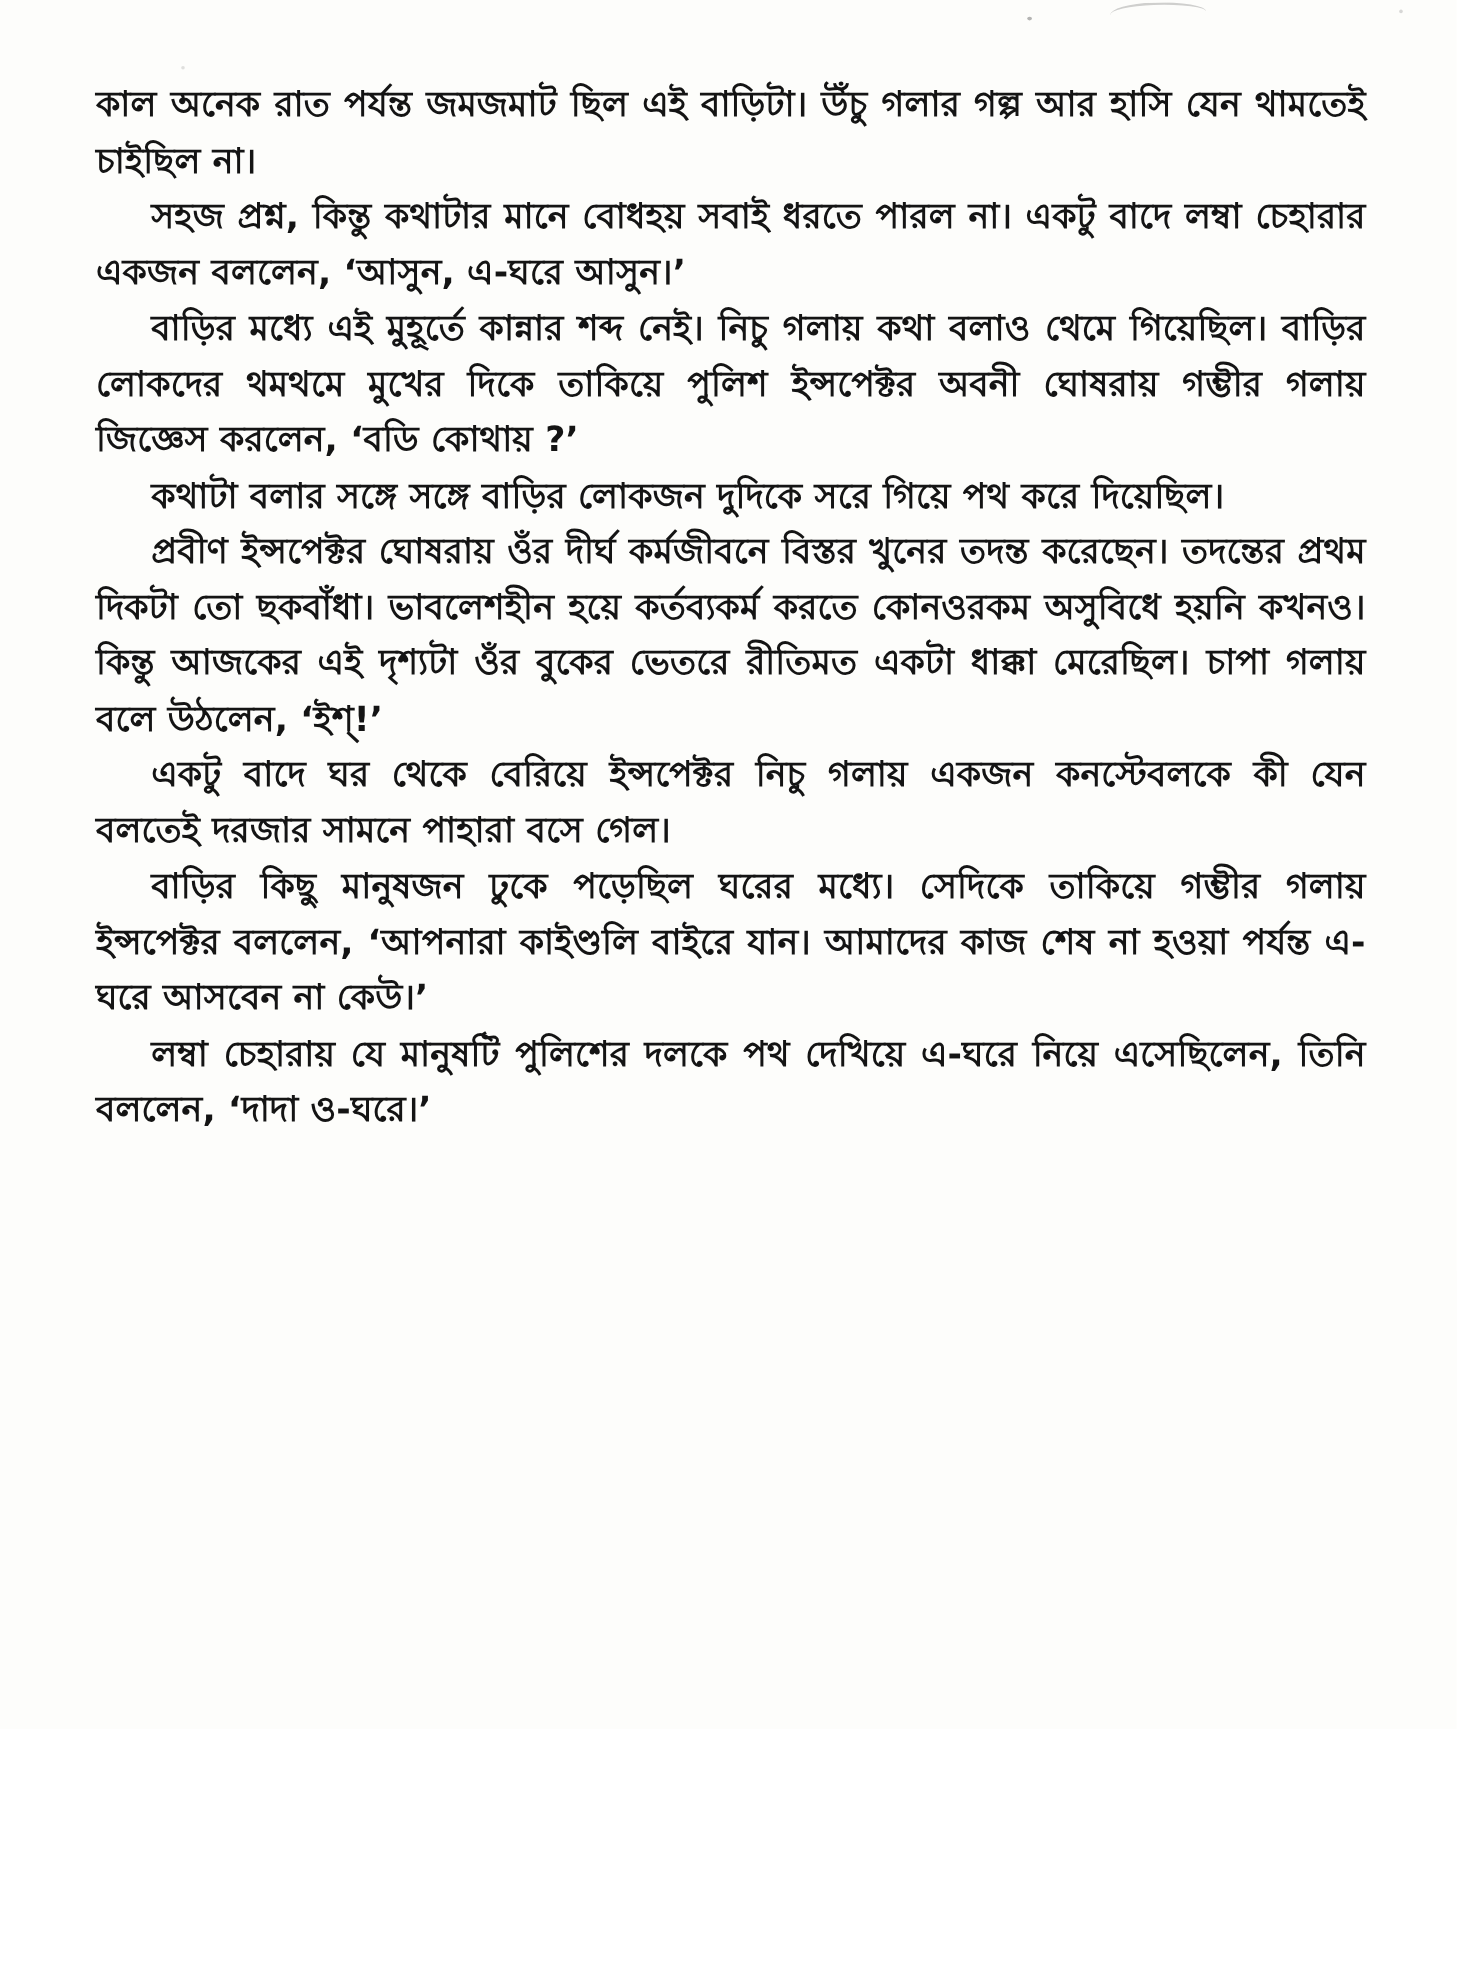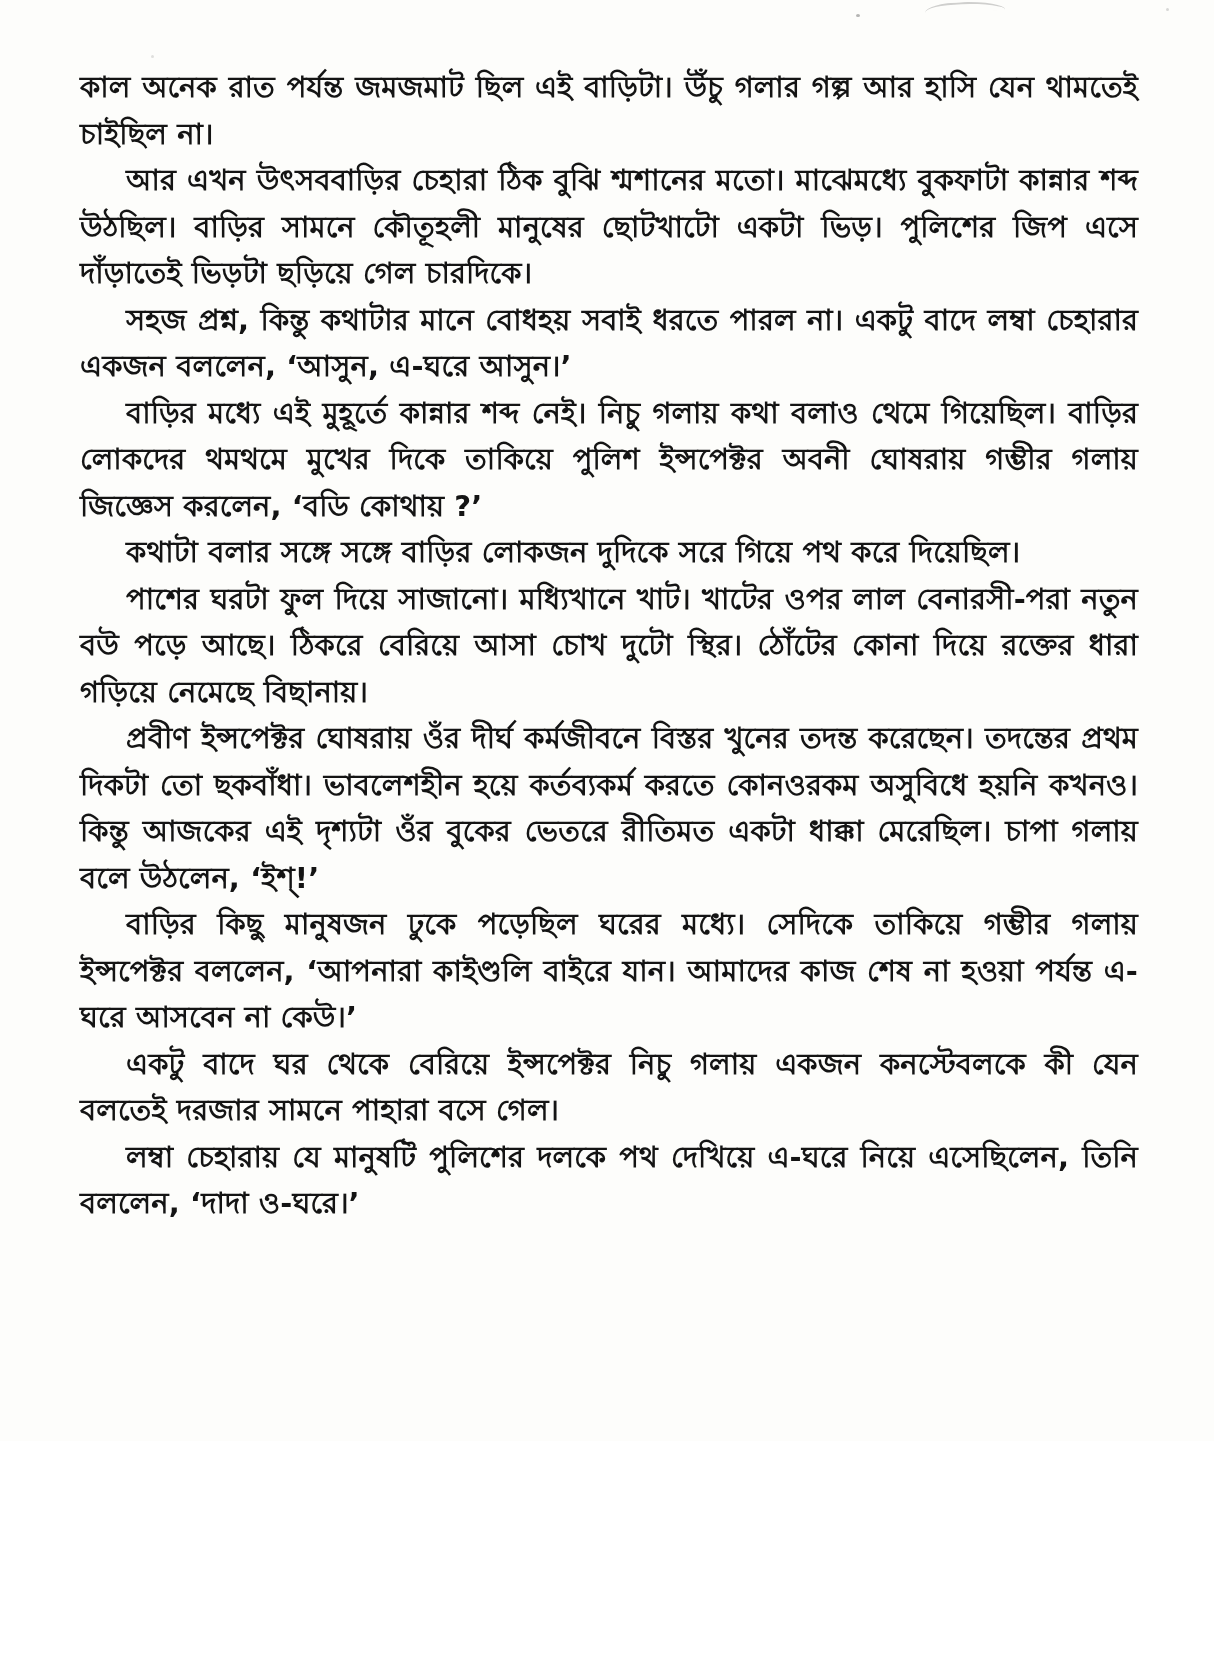--- a/index.html
+++ b/index.html
@@ -60,23 +60,21 @@
 <body>
 
 <div class="page">
   <div class="scratch"></div>
   <div class="speck s1"></div>
   <div class="speck s2"></div>
   <div class="speck s3"></div>
   <div class="speck s4"></div>
   <div class="page-text" style="color: rgb(20, 20, 20);">
       <p class="first">কাল অনেক রাত পর্যন্ত জমজমাট ছিল এই বাড়িটা। উঁচু গলার গল্প আর হাসি যেন থামতেই চাইছিল না।</p>
-      <p>আর এখন উৎসববাড়ির চেহারা ঠিক বুঝি শ্মশানের মতো। মাঝেমধ্যে বুকফাটা কান্নার শব্দ উঠছিল। বাড়ির সামনে কৌতূহলী মানুষের ছোটখাটো একটা ভিড়। পুলিশের জিপ এসে দাঁড়াতেই ভিড়টা ছড়িয়ে গেল চারদিকে।</p>
       <p>সহজ প্রশ্ন, কিন্তু কথাটার মানে বোধহয় সবাই ধরতে পারল না। একটু বাদে লম্বা চেহারার একজন বললেন, ‘আসুন, এ-ঘরে আসুন।’</p>
       <p>বাড়ির মধ্যে এই মুহূর্তে কান্নার শব্দ নেই। নিচু গলায় কথা বলাও থেমে গিয়েছিল। বাড়ির লোকদের থমথমে মুখের দিকে তাকিয়ে পুলিশ ইন্সপেক্টর অবনী ঘোষরায় গম্ভীর গলায় জিজ্ঞেস করলেন, ‘বডি কোথায় ?’</p>
       <p>কথাটা বলার সঙ্গে সঙ্গে বাড়ির লোকজন দুদিকে সরে গিয়ে পথ করে দিয়েছিল।</p>
-      <p>পাশের ঘরটা ফুল দিয়ে সাজানো। মধ্যিখানে খাট। খাটের ওপর লাল বেনারসী-পরা নতুন বউ পড়ে আছে। ঠিকরে বেরিয়ে আসা চোখ দুটো স্থির। ঠোঁটের কোনা দিয়ে রক্তের ধারা গড়িয়ে নেমেছে বিছানায়।</p>
       <p>প্রবীণ ইন্সপেক্টর ঘোষরায় ওঁর দীর্ঘ কর্মজীবনে বিস্তর খুনের তদন্ত করেছেন। তদন্তের প্রথম দিকটা তো ছকবাঁধা। ভাবলেশহীন হয়ে কর্তব্যকর্ম করতে কোনওরকম অসুবিধে হয়নি কখনও। কিন্তু আজকের এই দৃশ্যটা ওঁর বুকের ভেতরে রীতিমত একটা ধাক্কা মেরেছিল। চাপা গলায় বলে উঠলেন, ‘ইশ্‌!’</p>
+      <p>একটু বাদে ঘর থেকে বেরিয়ে ইন্সপেক্টর নিচু গলায় একজন কনস্টেবলকে কী যেন বলতেই দরজার সামনে পাহারা বসে গেল।</p>
       <p>বাড়ির কিছু মানুষজন ঢুকে পড়েছিল ঘরের মধ্যে। সেদিকে তাকিয়ে গম্ভীর গলায় ইন্সপেক্টর বললেন, ‘আপনারা কাইণ্ডলি বাইরে যান। আমাদের কাজ শেষ না হওয়া পর্যন্ত এ-ঘরে আসবেন না কেউ।’</p>
-      <p>একটু বাদে ঘর থেকে বেরিয়ে ইন্সপেক্টর নিচু গলায় একজন কনস্টেবলকে কী যেন বলতেই দরজার সামনে পাহারা বসে গেল।</p>
       <p>লম্বা চেহারায় যে মানুষটি পুলিশের দলকে পথ দেখিয়ে এ-ঘরে নিয়ে এসেছিলেন, তিনি বললেন, ‘দাদা ও-ঘরে।’</p>
     </div>
 </div>
 
 </body></html>

